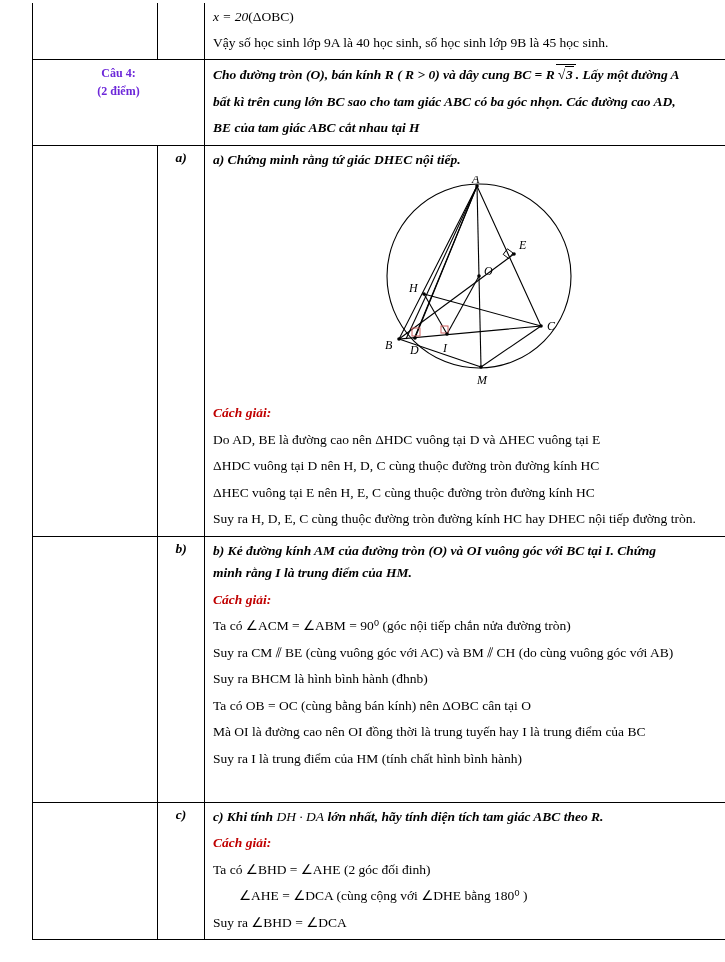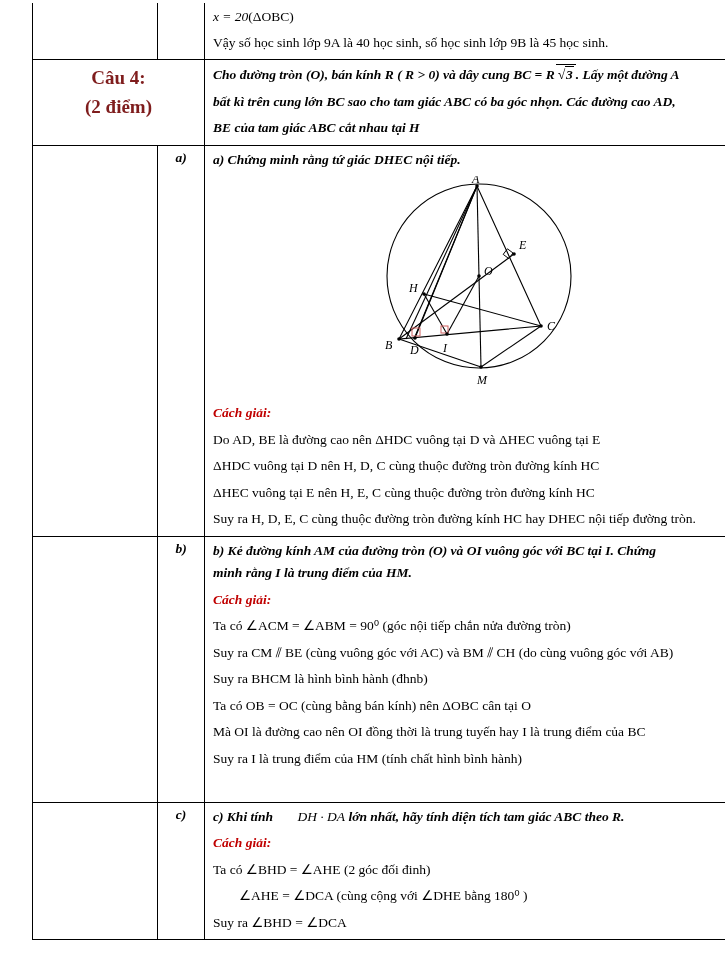--- a/index.html
+++ b/index.html
@@ -45,23 +45,23 @@
     vertical-align: middle;
     font-family: "Liberation Serif", serif;
     font-weight: bold;
     font-style: italic;
     font-size: 13.5px;
   }
   td.col-body {
     width: 552px;
   }
   .cau-label {
-    color: #7f1d1d;
-    font-weight: bold;
-    font-size: 19px;
+    color: #6d28d9;
+    font-weight: bold;
+    font-size: 12px;
     line-height: 1.5;
   }
   .bold-italic {
     font-weight: bold;
     font-style: italic;
   }
   .redbi {
     color: #c00000;
     font-weight: bold;
     font-style: italic;
@@ -208,21 +208,21 @@
       <p>Suy ra I là trung điểm của HM (tính chất hình bình hành)</p>
       <p>&nbsp;</p>
     </td>
   </tr>
 
   <tr>
     <td class="col-label">&nbsp;</td>
     <td class="col-sub">c)</td>
     <td class="col-body">
       <p class="bold-italic">
-        <span>c) Khi tính </span><span class="math" style="font-weight:normal;margin-left:21px;">DH · DA</span><span> lớn nhất, hãy tính diện tích tam giác ABC theo R.</span>
+        <span>c) Khi tính </span><span class="math" style="font-weight:normal;">DH · DA</span><span> lớn nhất, hãy tính diện tích tam giác ABC theo R.</span>
       </p>
       <p class="redbi">Cách giải:</p>
       <p>Ta có ∠BHD = ∠AHE  (2 góc đối đinh)</p>
       <p class="indent">∠AHE = ∠DCA (cùng cộng với ∠DHE  bằng 180⁰ )</p>
       <p>Suy ra ∠BHD = ∠DCA</p>
     </td>
   </tr>
 
 </tbody>
     </table>

